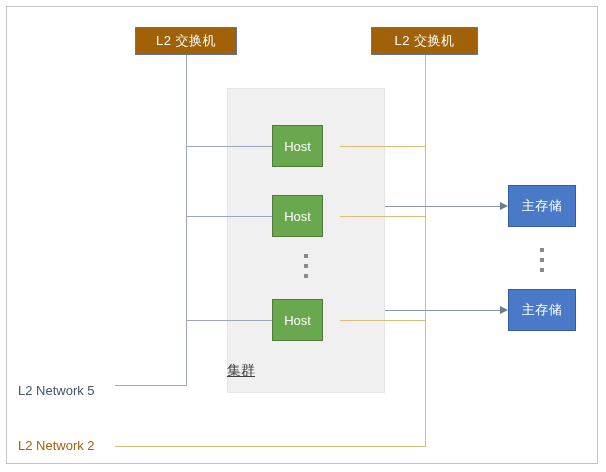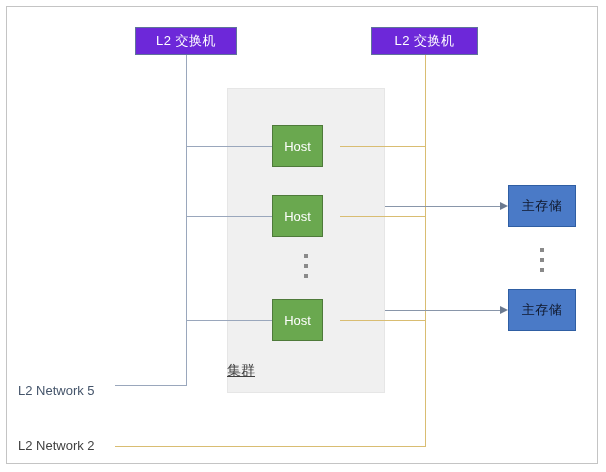--- a/index.html
+++ b/index.html
@@ -63,21 +63,21 @@
     width: 158px;
     text-align: left;
     font-size: 14px;
     color: #3f3f3f;
     text-decoration: underline;
   }
 
   
   .switch-box {
     position: absolute;
-    background: #6d28d9;
+    background: #a16207;
     border: 1px solid #5f7characters;
     border: 1px solid #5f739a;
     box-sizing: border-box;
     color: #ffffff;
     font-size: 13px;
     display: flex;
     align-items: center;
     justify-content: center;
     letter-spacing: 0.5px;
   }
@@ -104,21 +104,21 @@
 
   
   .storage-box {
     position: absolute;
     left: 508px;
     width: 68px;
     height: 42px;
     background: #4a7ac7;
     border: 1px solid #2f5ea3;
     box-sizing: border-box;
-    color: #0f172a;
+    color: #ffffff;
     font-size: 13px;
     display: flex;
     align-items: center;
     justify-content: center;
     letter-spacing: 0.5px;
   }
   #storage-1 { top: 185px; }
   #storage-2 { top: 289px; }
 
   
@@ -139,21 +139,21 @@
   #dots-hosts   { left: 302px; top: 254px; }
   #dots-storage { left: 538px; top: 248px; }
 
   
   .net-label {
     position: absolute;
     font-size: 13px;
     white-space: nowrap;
   }
   #net-label-1 { left: 18px; top: 383px; color: #44546a; }
-  #net-label-2 { left: 18px; top: 438px; color: #404040; }
+  #net-label-2 { left: 18px; top: 438px; color: #a16207; }
 
   
   .arrow-head {
     position: absolute;
     width: 0;
     height: 0;
     border-top: 4.5px solid transparent;
     border-bottom: 4.5px solid transparent;
     border-left: 8px solid #6b7a90;
   }

